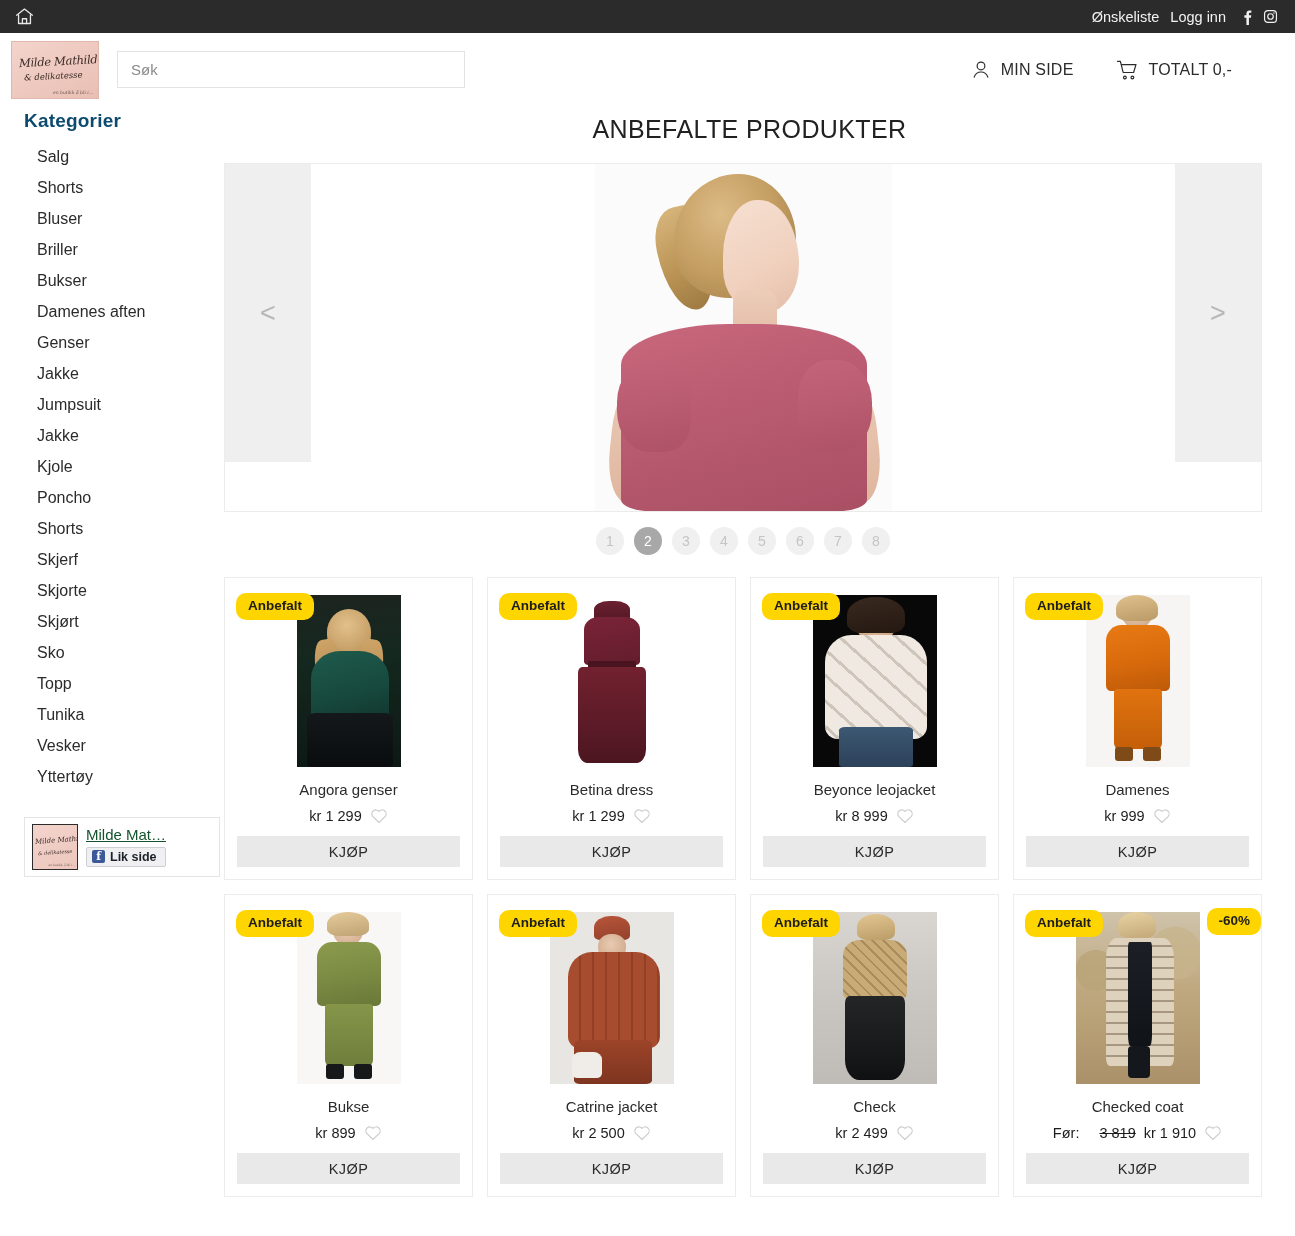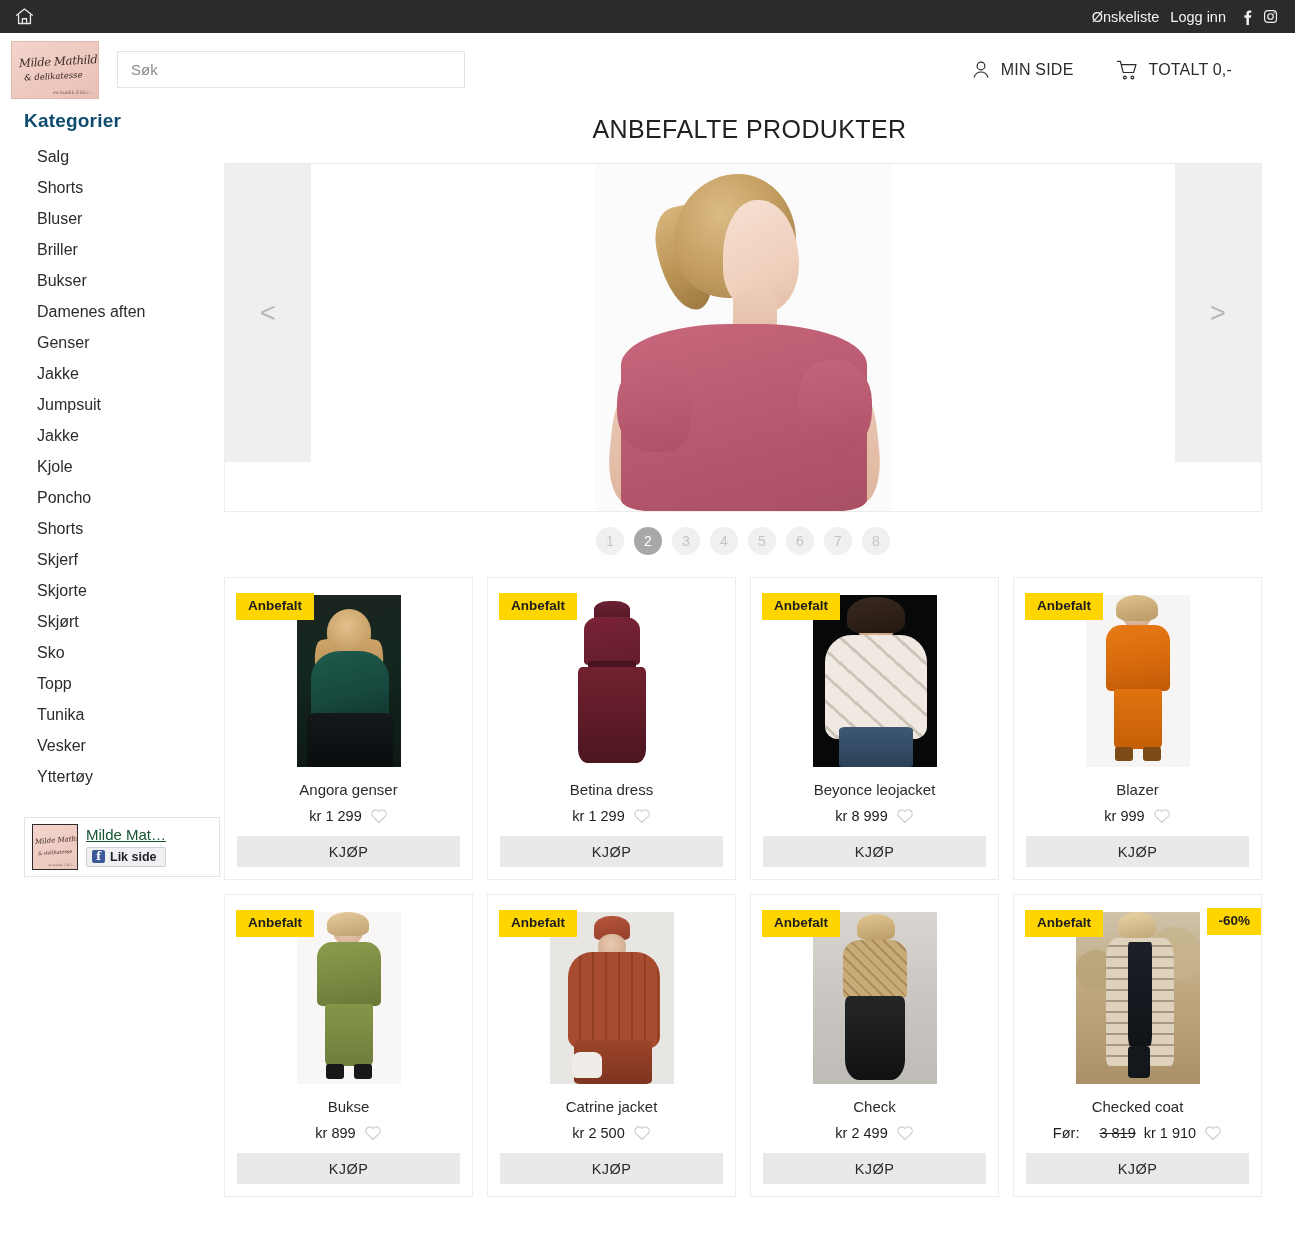--- a/index.html
+++ b/index.html
@@ -380,20 +380,21 @@
     position: absolute;
     top: 15px;
     left: 11px;
     background: #ffd500;
     color: #1d1d1d;
     font-size: 13.5px;
     font-weight: bold;
     padding: 6px 12px;
     z-index: 4;
     line-height: 1.1;
+    border-radius: 10px;
   }
   .badge.discount {
     left: auto;
     right: 0;
     top: 13px;
     font-size: 13.5px;
     padding: 6px 11px;
   }
   .card-name {
     text-align: center;
@@ -687,21 +688,21 @@
         <div class="card-imgwrap">
           <div class="card-img" style="background:#f7f5f3;">
             <div style="position:absolute;left:36px;top:4px;width:30px;height:30px;background:radial-gradient(circle at 44% 36%,#e9cbb0,#c9a383);border-radius:50%;"></div>
             <div style="position:absolute;left:30px;top:0px;width:42px;height:26px;background:linear-gradient(170deg,#e0c28e,#b99a66);border-radius:52% 52% 30% 30%;"></div>
             <div style="position:absolute;left:20px;top:30px;width:64px;height:66px;background:linear-gradient(170deg,#e87a14 0%,#d86a0c 55%,#bd5a08 100%);border-radius:24% 24% 8% 8%;"></div>
             <div style="position:absolute;left:28px;top:94px;width:48px;height:60px;background:linear-gradient(180deg,#e0730f,#c45f08);border-radius:6% 6% 10% 10%;"></div>
             <div style="position:absolute;left:29px;top:152px;width:18px;height:14px;background:#7d4a18;border-radius:3px;"></div>
             <div style="position:absolute;left:57px;top:152px;width:18px;height:14px;background:#7d4a18;border-radius:3px;"></div>
           </div>
         </div>
-        <div class="card-name">Blazer</div>
+        <div class="card-name">Damenes</div>
         <div class="card-price">
           <span>kr 999</span>
           <svg class="heart" width="18" height="17" viewBox="0 0 24 22" fill="none" stroke="#cccccc" stroke-width="1.5">
             <path d="M12 20.3 3.6 12.2A5 5 0 0 1 12 5.6a5 5 0 0 1 8.4 6.6z"></path>
           </svg>
         </div>
         <button class="buy-btn">KJØP</button>
       </div>
 
       <div class="card">

